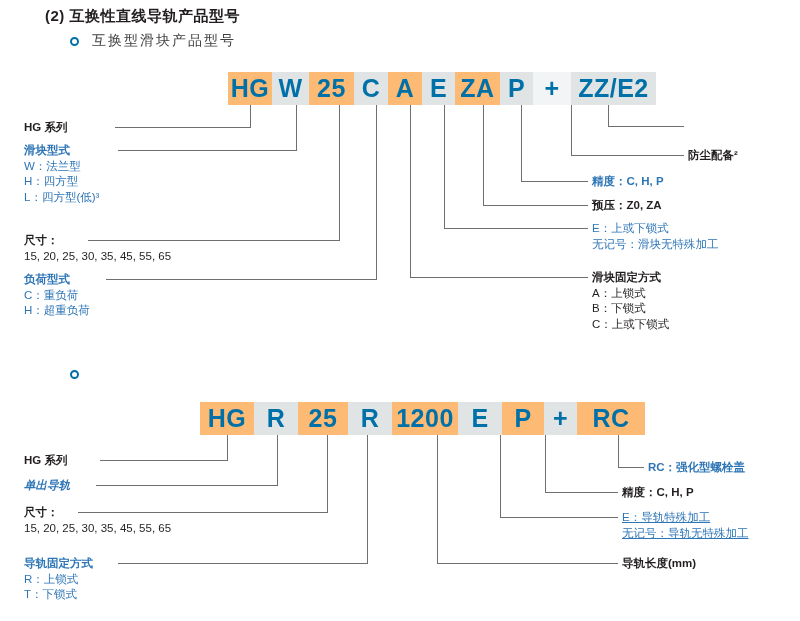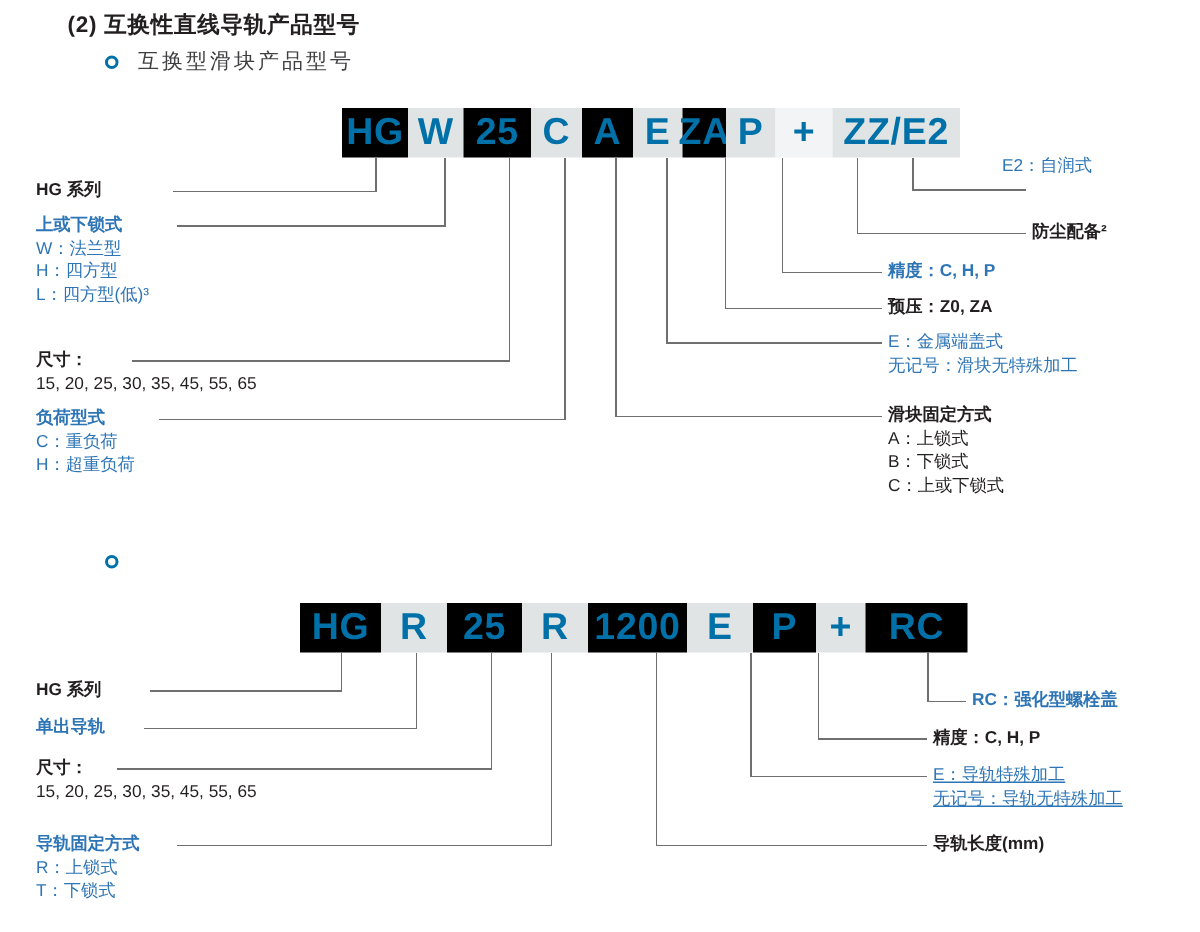--- a/index.html
+++ b/index.html
@@ -47,21 +47,21 @@
     height: 33px;
   }
   .code-cell {
     display: flex;
     align-items: center;
     justify-content: center;
     font-size: 25px;
     font-weight: bold;
     color: #0071a8;
     letter-spacing: .5px;
-    background: #000000;
+    background: #fdba74;
     box-sizing: border-box;
   }
   .code-cell.alt { background: #e0e4e5; }
   .code-cell.plain { background: #f2f4f5; color: #0071a8; }
 
   
   .ann {
     font-size: 11.5px;
     line-height: 15.5px;
     white-space: nowrap;
@@ -84,21 +84,21 @@
   <span class="sub-title">互换型滑块产品型号</span>
 </div>
 
 <div class="abs code-row" id="code-row-1" style="left:228px; top:72px;">
     <div class="code-cell" style="width: 44px;">HG</div>
     <div class="code-cell alt" style="width: 37px;">W</div>
     <div class="code-cell" style="width: 45px;">25</div>
     <div class="code-cell alt" style="width: 34px;">C</div>
     <div class="code-cell" style="width: 34px;">A</div>
     <div class="code-cell alt" style="width: 33px;">E</div>
-    <div class="code-cell" style="width: 29px;">ZA</div>
+    <div class="code-cell" style="width: 45px;">ZA</div>
     <div class="code-cell alt" style="width: 33px;">P</div>
     <div class="code-cell plain" style="width: 38px;">+</div>
     <div class="code-cell alt" style="width: 85px;">ZZ/E2</div>
   </div>
 
 <svg class="abs" style="left:0; top:0;" width="800" height="360">
   <g stroke="#6f6f6f" stroke-width="1" fill="none" shape-rendering="crispEdges">
 
     <path d="M250.5,105 L250.5,127.5 L115,127.5"></path>
 
@@ -120,55 +120,54 @@
 
     <path d="M608.5,105 L608.5,126.5 L684,126.5"></path>
   </g>
 </svg>
 
 <div class="abs ann dark" style="left:24px; top:120px;">
   <div class="hdr">HG 系列</div>
 </div>
 
 <div class="abs ann blue" style="left:24px; top:143px;">
-  <div class="hdr">上或下锁式</div>
+  <div class="hdr">滑块型式</div>
   <div>W：法兰型</div>
   <div>H：四方型</div>
   <div>L：四方型(低)³</div>
 </div>
 
 <div class="abs ann dark" style="left:24px; top:233px;">
   <div class="hdr">尺寸：</div>
   <div>15, 20, 25, 30, 35, 45, 55, 65</div>
 </div>
 
 <div class="abs ann blue" style="left:24px; top:272px;">
   <div class="hdr">负荷型式</div>
   <div>C：重负荷</div>
   <div>H：超重负荷</div>
 </div>
 
 <div class="abs ann blue right" style="left:560px; top:104px; width:168px; text-align:right;">
-  <div>E2：自润式</div>
 </div>
 
 <div class="abs ann dark" style="left:688px; top:148px;">
   <div class="hdr">防尘配备²</div>
 </div>
 
 <div class="abs ann blue" style="left:592px; top:174px;">
   <div class="hdr">精度：C, H, P</div>
 </div>
 
 <div class="abs ann dark" style="left:592px; top:198px;">
   <div class="hdr">预压：Z0, ZA</div>
 </div>
 
 <div class="abs ann blue" style="left:592px; top:221px;">
-  <div>E：金属端盖式</div>
+  <div>E：上或下锁式</div>
   <div>无记号：滑块无特殊加工</div>
 </div>
 
 <div class="abs ann dark" style="left:592px; top:270px;">
   <div class="hdr">滑块固定方式</div>
   <div>A：上锁式</div>
   <div>B：下锁式</div>
   <div>C：上或下锁式</div>
 </div>
 
@@ -206,21 +205,21 @@
     <path d="M545.5,75 L545.5,132.5 L618,132.5"></path>
 
     <path d="M618.5,75 L618.5,107.5 L644,107.5"></path>
   </g>
 </svg>
 
 <div class="abs ann dark" style="left:24px; top:453px;">
   <div class="hdr">HG 系列</div>
 </div>
 
-<div class="abs ann blue" style="left:24px; top:478px;">
+<div class="abs ann blue" style="left:24px; top:478px;font-style:italic;">
   <div class="hdr">单出导轨</div>
 </div>
 
 <div class="abs ann dark" style="left:24px; top:505px;">
   <div class="hdr">尺寸：</div>
   <div>15, 20, 25, 30, 35, 45, 55, 65</div>
 </div>
 
 <div class="abs ann blue" style="left:24px; top:556px;">
   <div class="hdr">导轨固定方式</div>

